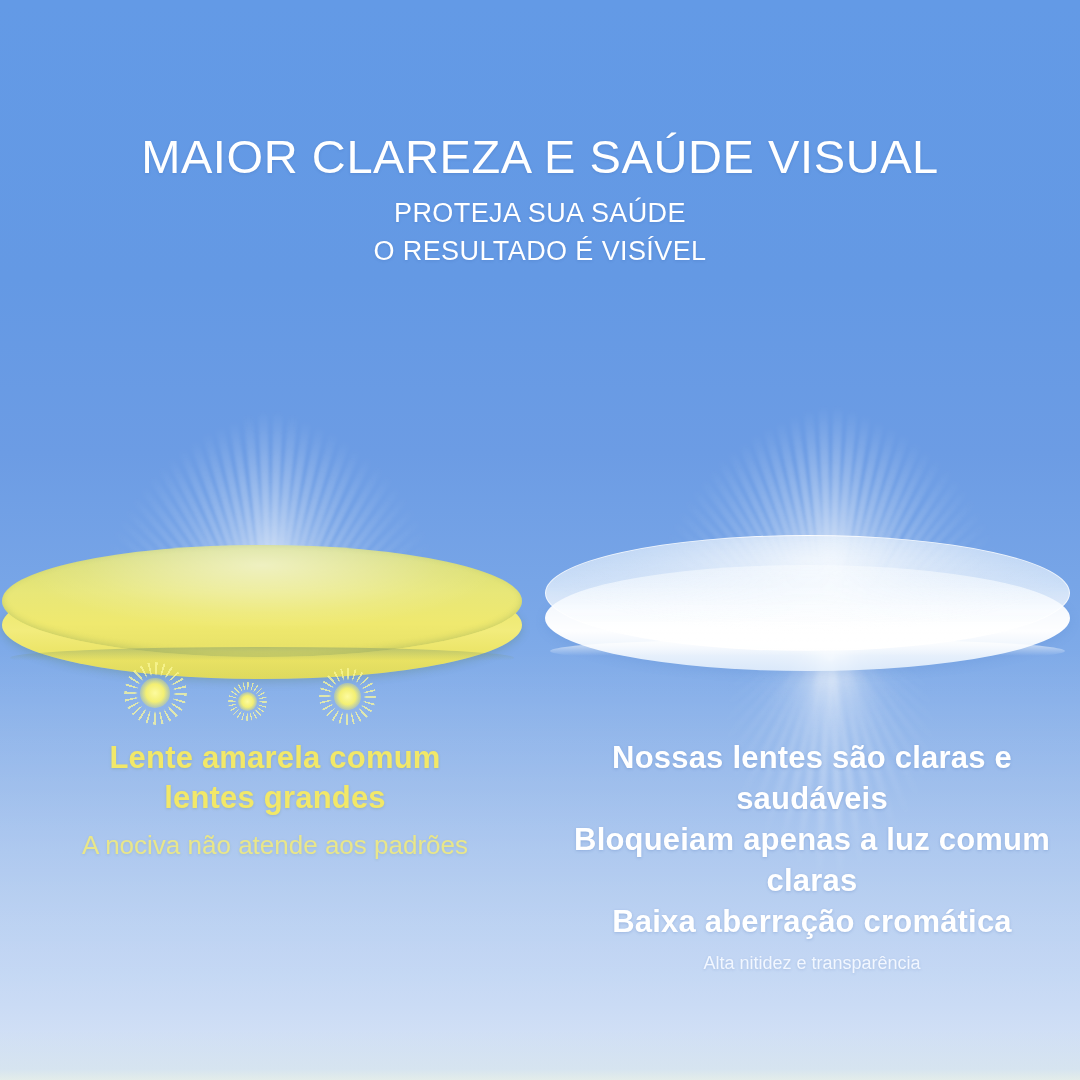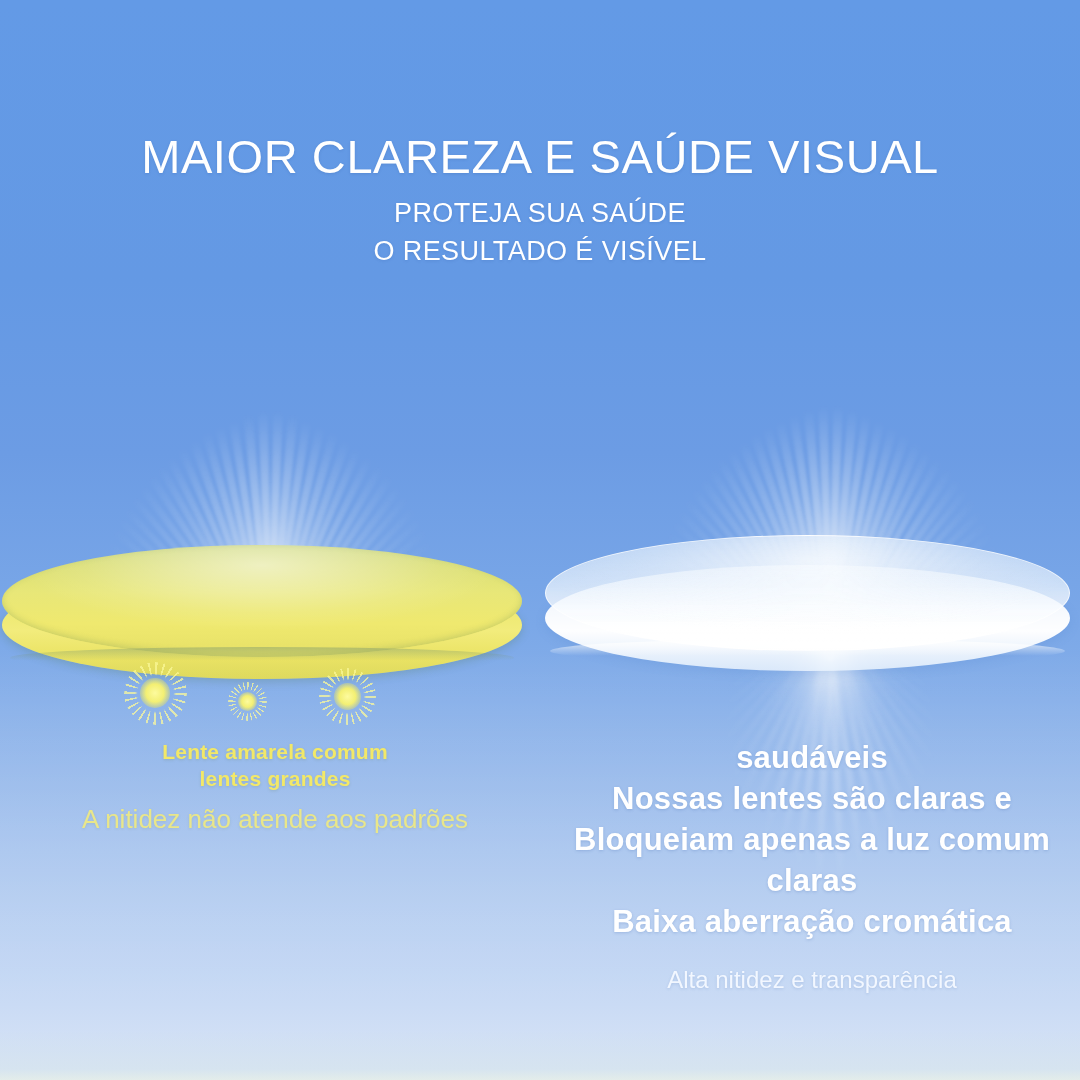--- a/index.html
+++ b/index.html
@@ -112,33 +112,33 @@
     -webkit-mask:radial-gradient(circle, transparent 40%, #000 46%, #000 72%, transparent 80%);
             mask:radial-gradient(circle, transparent 40%, #000 46%, #000 72%, transparent 80%);
   }
 
   
   .caption{position:absolute;text-align:center;}
   .cap-bold{
     font-weight:bold;letter-spacing:.2px;
   }
   .cap-left .cap-bold{
-    color:#f2e868;font-size:21px;line-height:1.30;
+    color:#f2e868;font-size:31px;line-height:1.30;
     text-shadow:0 1px 3px rgba(90,120,70,.22);
   }
   .cap-left .cap-thin{
     color:#e9e68a;font-size:26px;line-height:1.35;font-weight:300;margin-top:9px;
     text-shadow:0 1px 3px rgba(90,120,70,.16);
   }
   .cap-right .cap-bold{
     color:#ffffff;font-size:31px;line-height:1.32;
     text-shadow:0 1px 3px rgba(60,100,170,.25);
   }
   .cap-right .cap-thin{
-    color:#f2f7ff;font-size:24px;line-height:1.35;font-weight:300;margin-top:21px;
+    color:#f2f7ff;font-size:18px;line-height:1.35;font-weight:300;margin-top:8px;
     text-shadow:0 1px 3px rgba(60,100,170,.20);
   }
 </style>
 </head>
 <body>
 
 <div id="stage">
 
   <div class="rays" id="rays-left" style="left:-40px;top:400px;width:620px;height:260px;">
       <div class="ray" style="width: 4px; height: 176.88px; margin-left: -2px; transform: rotate(-75deg); background: linear-gradient(rgba(255, 255, 255, 0) 0%, rgba(255, 255, 255, 0.035) 28%, rgba(255, 255, 255, 0.1) 78%, rgba(255, 255, 255, 0.086) 100%); filter: blur(1.6px);"></div>
@@ -297,27 +297,27 @@
       <div>PROTEJA SUA SAÚDE</div>
       <div>O RESULTADO É VISÍVEL</div>
     </div>
   </div>
 
   <div class="caption cap-left" style="left:10px;top:738px;width:530px;">
     <div class="cap-bold">
       <div>Lente amarela comum</div>
       <div>lentes grandes</div>
     </div>
-    <div class="cap-thin">A nitidez não atende aos padrões</div>
+    <div class="cap-thin">A nociva não atende aos padrões</div>
   </div>
 
   <div class="caption cap-right" style="left:548px;top:738px;width:528px;">
     <div class="cap-bold">
+      <div>Nossas lentes são claras e</div>
       <div>saudáveis</div>
-      <div>Nossas lentes são claras e</div>
       <div>Bloqueiam apenas a luz comum</div>
       <div>claras</div>
       <div>Baixa aberração cromática</div>
     </div>
     <div class="cap-thin">Alta nitidez e transparência</div>
   </div>
 
 </div>
 
 </body></html>

